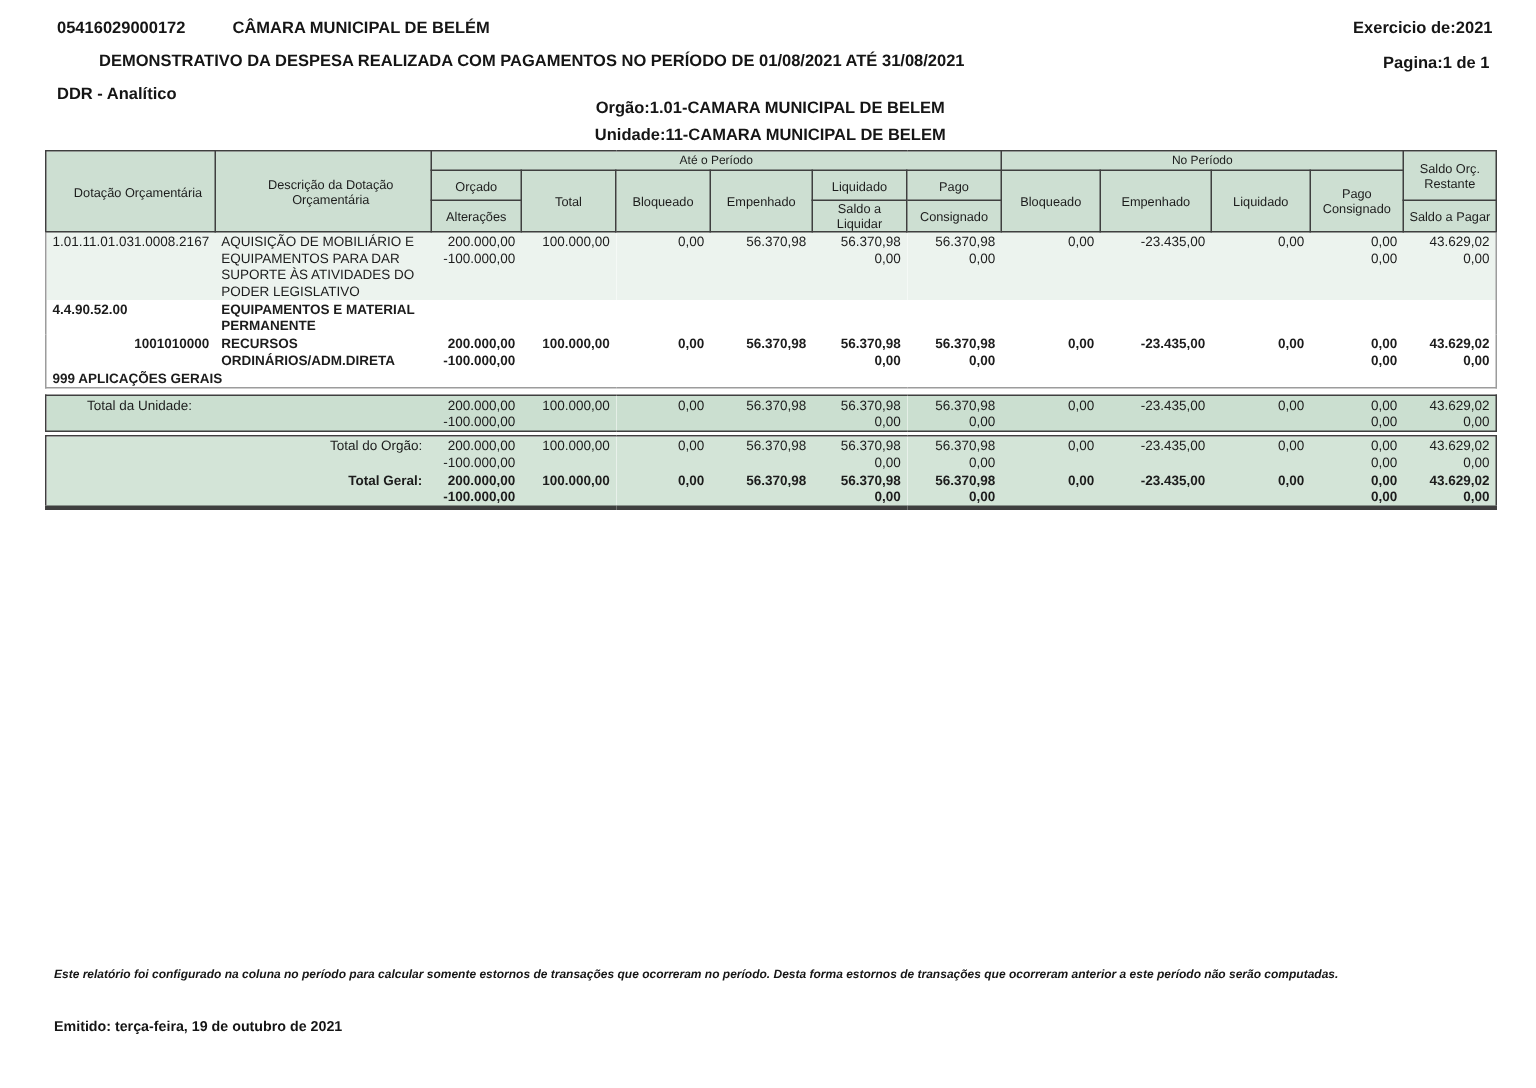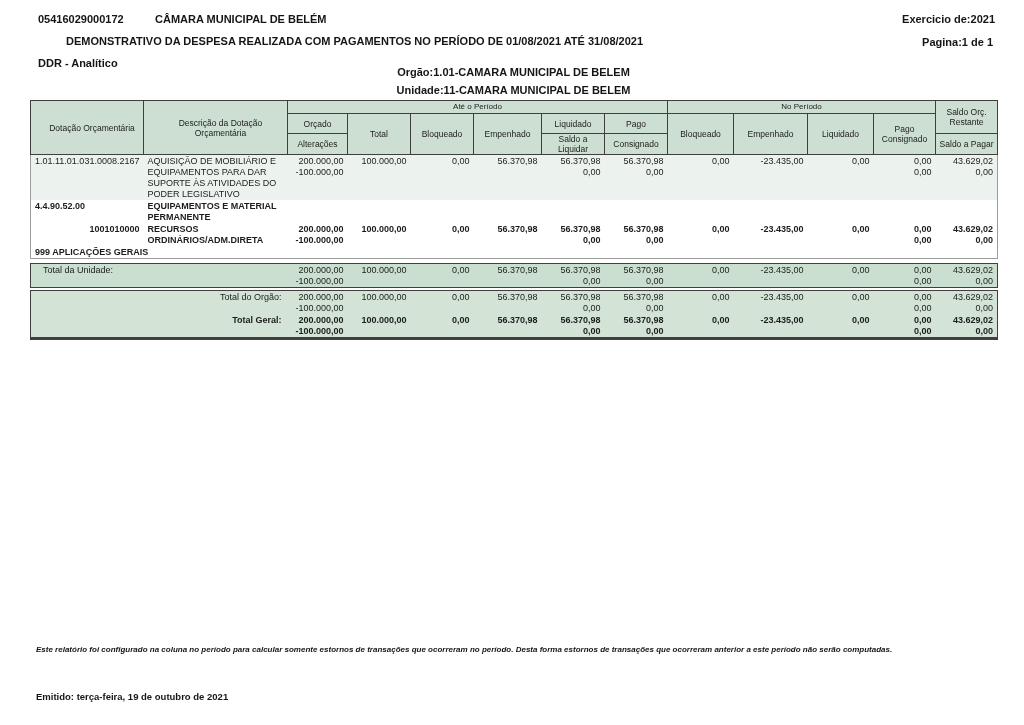--- a/index.html
+++ b/index.html
@@ -10,21 +10,21 @@
   .abs{position:absolute;white-space:pre-line;}
   .code{left:38px;top:13px;font-size:11px;font-weight:700;}
   .entity{left:155px;top:13px;font-size:11px;font-weight:700;}
   .title{left:38px;top:35px;font-size:11px;font-weight:700;padding-left:28px;}
   .report-type{left:38px;top:57px;font-size:11px;font-weight:700;}
   .exercise{right:29px;top:13px;font-size:11px;font-weight:700;text-align:right;}
   .pagenum{right:31px;top:36px;font-size:11px;font-weight:700;text-align:right;}
   .organ{left:30px;top:66px;width:967px;text-align:center;font-size:11px;font-weight:700;}
   .unit{left:30px;top:84px;width:967px;text-align:center;font-size:11px;font-weight:700;}
   .note{left:36px;top:645px;width:960px;font-size:8px;font-style:italic;font-weight:700;}
-  .emitted{left:36px;top:679px;font-size:9.5px;font-weight:700;margin-top:12px;}
+  .emitted{left:36px;top:679px;font-size:9.5px;font-weight:700;}
 
   table.report{
     position:absolute;left:30px;top:100px;width:967px;
     table-layout:fixed;border-collapse:collapse;
     font-size:9px;line-height:11px;color:#1c1c1c;
   }
   thead th{
     background:var(--header-bg,#cddfd2);
     border:1px solid var(--border-dark,#3f3f3f);
     font-weight:400;font-size:8.5px;line-height:10px;
@@ -34,21 +34,21 @@
   thead tr.r-sub1{height:20px;}
   thead tr.r-sub2{height:21px;}
   th.left{text-align:center;padding-left:12px;}
   th.group{font-size:8px;}
   td{
     padding:1px 4px 0 4px;vertical-align:top;white-space:pre-line;overflow:hidden;
   }
   .num{text-align:right;}
   .num-left{text-align:left;}
   .sub-label{}
-  .label-unidade{padding-left:12px;text-align:left;}
+  .label-unidade{padding-left:27px;text-align:left;}
   .label-orgao,.label-geral{text-align:right;padding-right:6px;}
   tr.detail td{background:var(--detail-row-bg,#ecf3ee);}
   tr.element td,tr.fonte td,tr.subfonte td{font-weight:700;}
   tr.unidade td{background:var(--total-unit-bg,#cbdfd0);}
   tr.orgao td,tr.geral td{background:var(--total-block-bg,#d3e4d7);}
   tr.geral td{font-weight:700;}
   tr.spacer td{padding:0;border:none;background:#fff;}
   .bt{border-top:1px solid var(--border-dark,#3f3f3f);}
   .bb{border-bottom:1px solid var(--border-dark,#3f3f3f);}
   .bl{border-left:1px solid var(--border-dark,#3f3f3f);}

